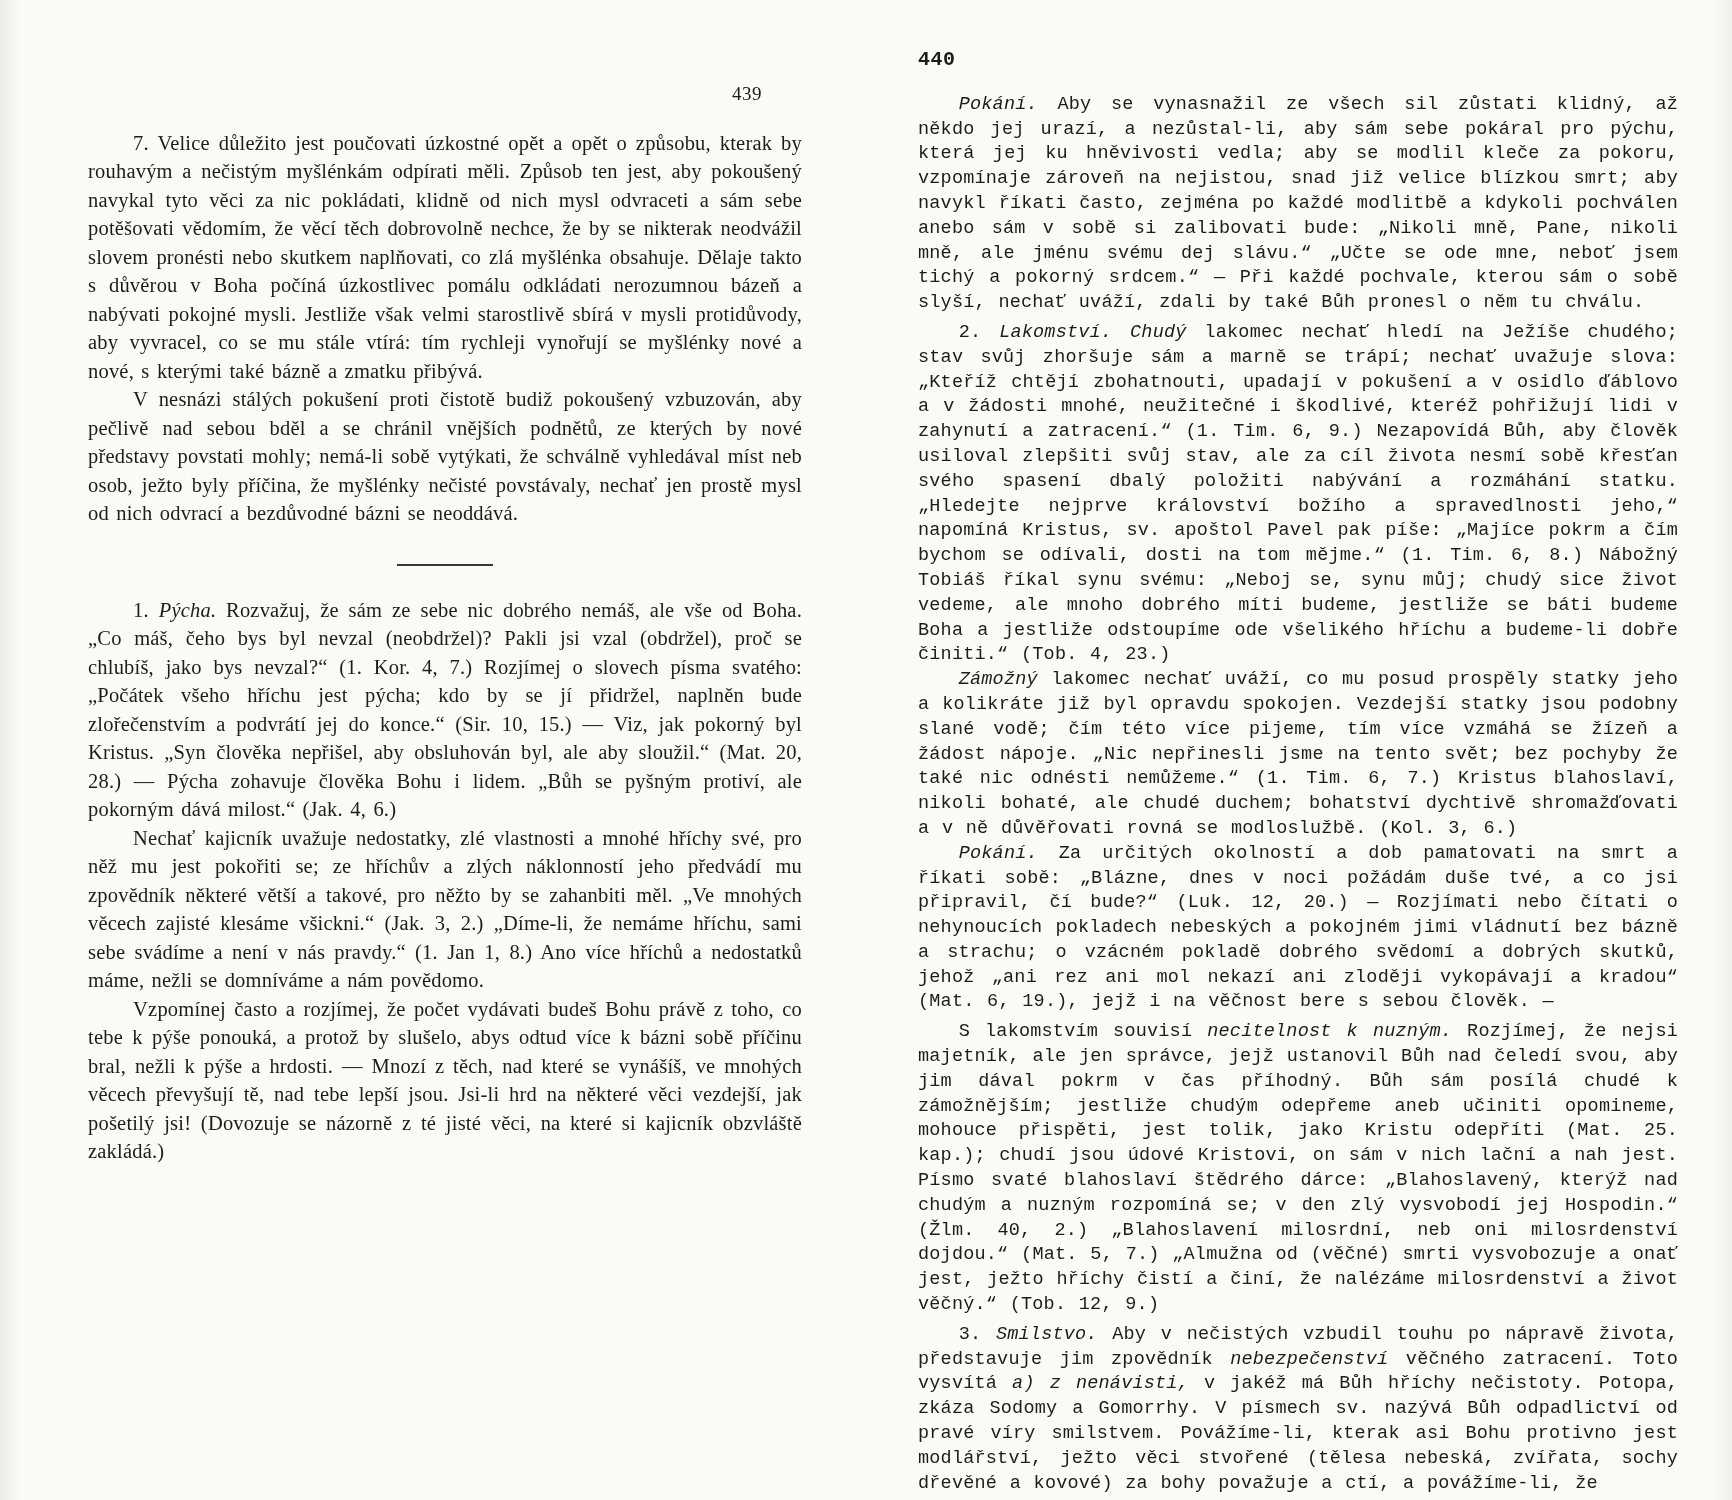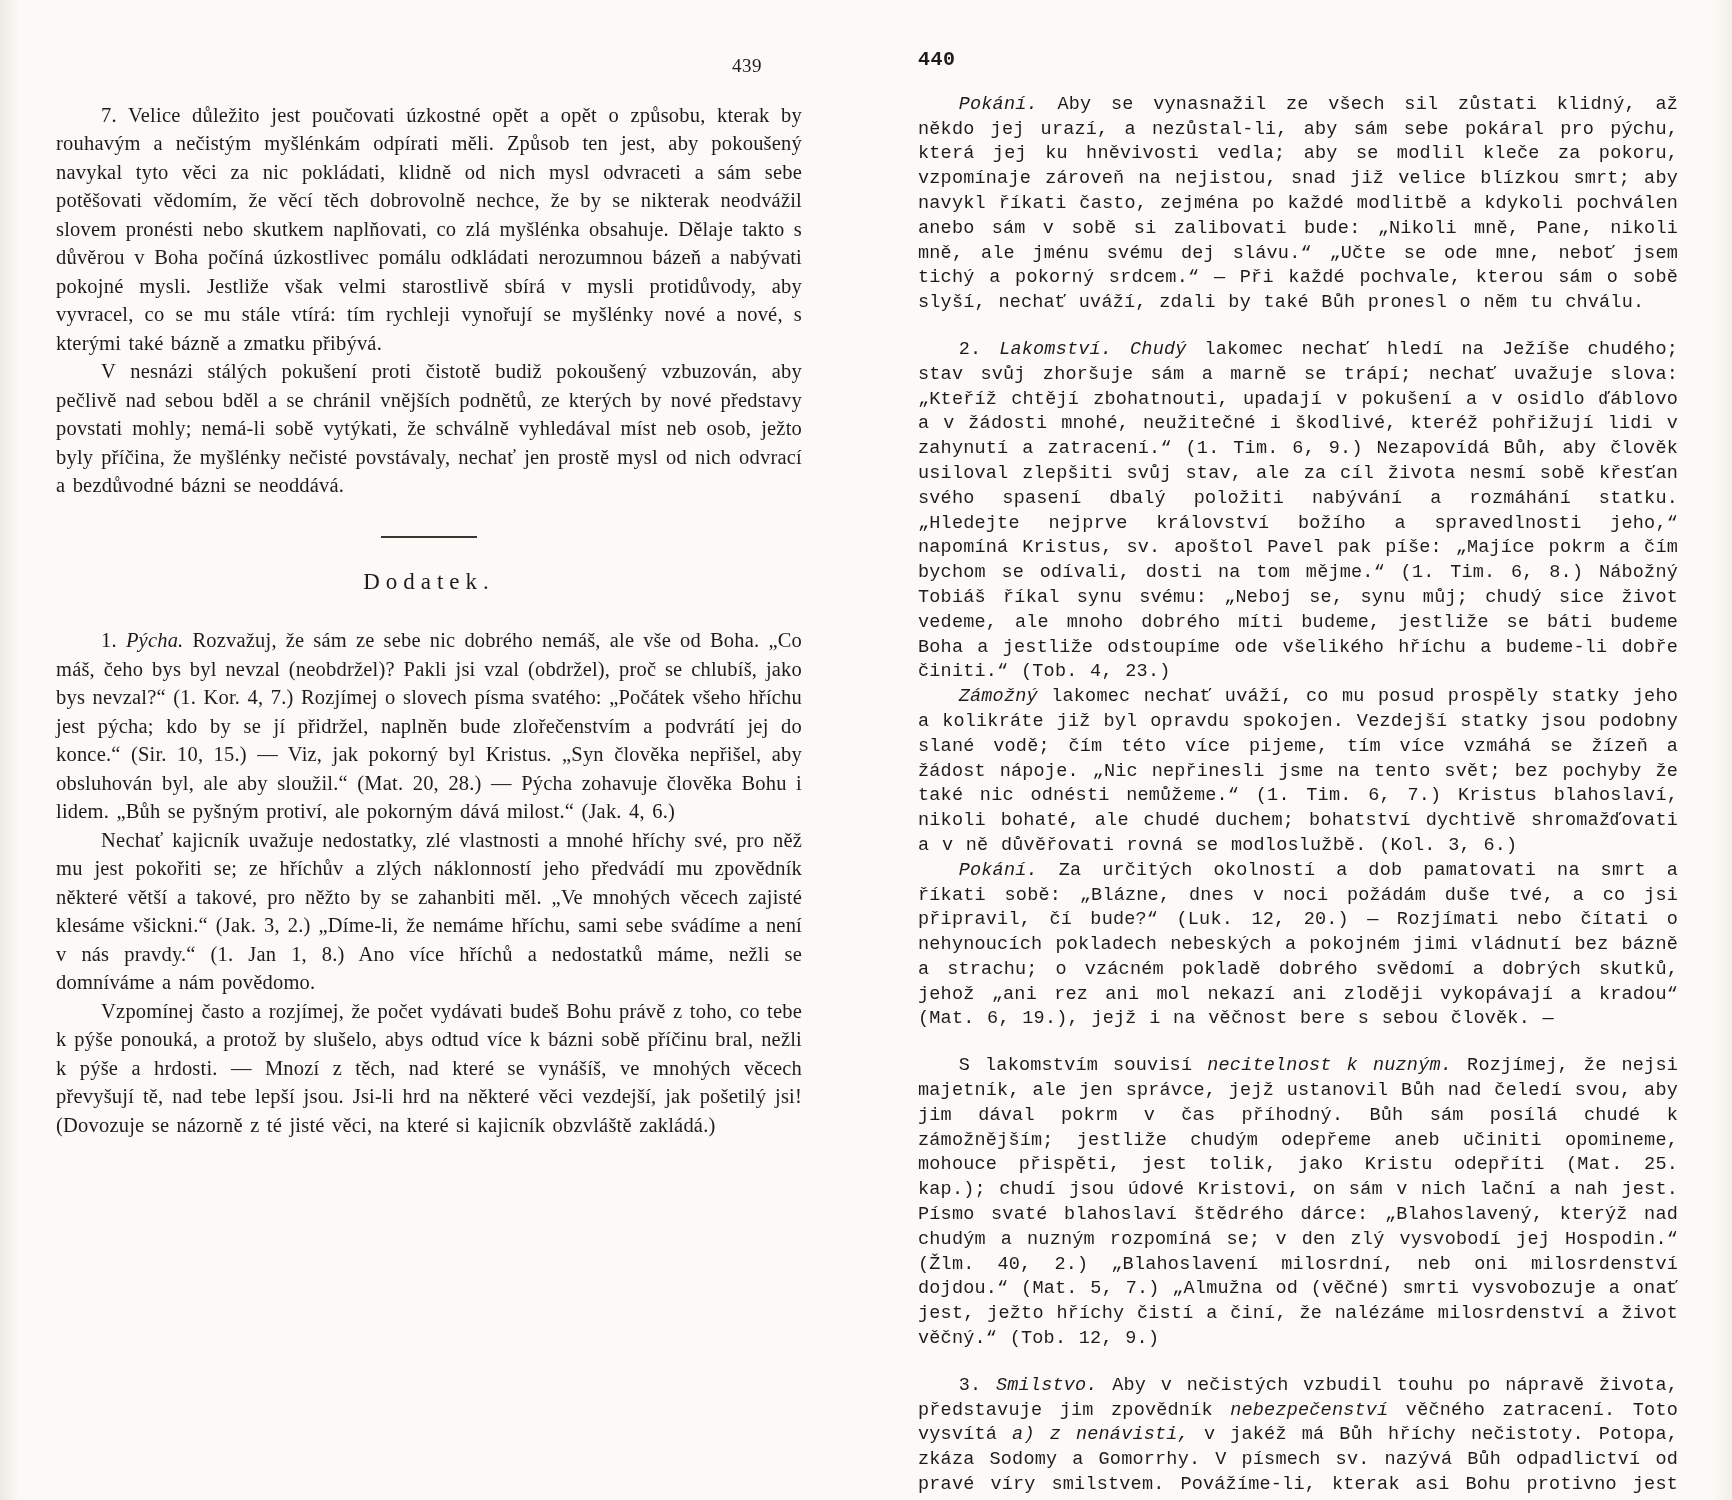--- a/index.html
+++ b/index.html
@@ -18,23 +18,24 @@
     color: #1e1c1a;
     background: linear-gradient(90deg, #eceae4 0px, #fbfaf6 20px, #fbfaf6 1712px, #f1efe9 1732px);
     font-family: "Liberation Serif", "DejaVu Serif", serif;
   }
   .page {
     box-sizing: border-box;
     overflow: hidden;
   }
   .page-left {
     width: 866px;
-    padding: 52px 64px 30px 56px;
+    padding: 52px 64px 30px 88px;
     font-size: 20.5px;
     line-height: 28.5px;
+    margin-top: 28px;
   }
   .page-right {
     width: 866px;
     padding: 48px 54px 30px 52px;
     font-size: 18.5px;
     line-height: 24.8px;
     font-family: Liberation Mono, monospace;
   }
   .page-number {
     font-size: 19px;
@@ -44,21 +45,21 @@
   .page-left .page-number { text-align: right; padding-right: 40px; }
   .page-right .page-number { text-align: left; font-weight: bold; font-size: 20px; }
   .para {
     text-align: justify;
     text-indent: 2.2em;
     margin: 0;
     word-spacing: 0.10em;
     letter-spacing: 0.2px;
   }
   .page-right .para { word-spacing: 0.07em; }
-  .gap-top { margin-top: 22px; }
+  .gap-top { margin-top: 5px; }
   .rule {
     width: 96px;
     height: 0;
     border-top: 2px solid #3a3733;
     margin: 36px auto 30px auto;
   }
   .h-spaced {
     text-align: center;
     text-indent: 0;
     letter-spacing: 6px;
@@ -81,21 +82,20 @@
 <body>
 
 <div class="spread">
 
   <section class="page page-left">
     <div class="page-number">439</div>
     <div class="page-body">
         <div class="para"><span>7. Velice důležito jest poučovati úzkostné opět a opět o způsobu, kterak by rouhavým a nečistým myšlénkám odpírati měli. Způsob ten jest, aby pokoušený navykal tyto věci za nic pokládati, klidně od nich mysl odvraceti a sám sebe potěšovati vědomím, že věcí těch dobrovolně nechce, že by se nikterak neodvážil slovem pronésti nebo skutkem naplňovati, co zlá myšlénka obsahuje. Dělaje takto s důvěrou v Boha počíná úzkostlivec pomálu odkládati nerozumnou bázeň a nabývati pokojné mysli. Jestliže však velmi starostlivě sbírá v mysli protidůvody, aby vyvracel, co se mu stále vtírá: tím rychleji vynořují se myšlénky nové a nové, s kterými také bázně a zmatku přibývá.</span></div>
         <div class="para"><span>V nesnázi stálých pokušení proti čistotě budiž pokoušený vzbuzován, aby pečlivě nad sebou bděl a se chránil vnějších podnětů, ze kterých by nové představy povstati mohly; nemá-li sobě vytýkati, že schválně vyhledával míst neb osob, ježto byly příčina, že myšlénky nečisté povstávaly, nechať jen prostě mysl od nich odvrací a bezdůvodné bázni se neoddává.</span></div>
         <div class="rule"></div>
-        <div class="h-spaced"><span>Dodatek.</span></div>
         <div class="para"><span>1. </span><span class="it">Pýcha.</span><span> Rozvažuj, že sám ze sebe nic dobrého nemáš, ale vše od Boha. „Co máš, čeho bys byl nevzal (neobdržel)? Pakli jsi vzal (obdržel), proč se chlubíš, jako bys nevzal?“ (1. Kor. 4, 7.) Rozjímej o slovech písma svatého: „Počátek všeho hříchu jest pýcha; kdo by se jí přidržel, naplněn bude zlořečenstvím a podvrátí jej do konce.“ (Sir. 10, 15.) — Viz, jak pokorný byl Kristus. „Syn člověka nepřišel, aby obsluhován byl, ale aby sloužil.“ (Mat. 20, 28.) — Pýcha zohavuje člověka Bohu i lidem. „Bůh se pyšným protiví, ale pokorným dává milost.“ (Jak. 4, 6.)</span></div>
         <div class="para"><span>Nechať kajicník uvažuje nedostatky, zlé vlastnosti a mnohé hříchy své, pro něž mu jest pokořiti se; ze hříchův a zlých náklonností jeho předvádí mu zpovědník některé větší a takové, pro něžto by se zahanbiti měl. „Ve mnohých věcech zajisté klesáme všickni.“ (Jak. 3, 2.) „Díme-li, že nemáme hříchu, sami sebe svádíme a není v nás pravdy.“ (1. Jan 1, 8.) Ano více hříchů a nedostatků máme, nežli se domníváme a nám povědomo.</span></div>
         <div class="para"><span>Vzpomínej často a rozjímej, že počet vydávati budeš Bohu právě z toho, co tebe k pýše ponouká, a protož by slušelo, abys odtud více k bázni sobě příčinu bral, nežli k pýše a hrdosti. — Mnozí z těch, nad které se vynášíš, ve mnohých věcech převyšují tě, nad tebe lepší jsou. Jsi-li hrd na některé věci vezdejší, jak pošetilý jsi! (Dovozuje se názorně z té jisté věci, na které si kajicník obzvláště zakládá.)</span></div>
       </div>
   </section>
 
   <section class="page page-right">
     <div class="page-number">440</div>
     <div class="page-body">
         <div class="para"><span class="it">Pokání.</span><span> Aby se vynasnažil ze všech sil zůstati klidný, až někdo jej urazí, a nezůstal-li, aby sám sebe pokáral pro pýchu, která jej ku hněvivosti vedla; aby se modlil kleče za pokoru, vzpomínaje zároveň na nejistou, snad již velice blízkou smrt; aby navykl říkati často, zejména po každé modlitbě a kdykoli pochválen anebo sám v sobě si zalibovati bude: „Nikoli mně, Pane, nikoli mně, ale jménu svému dej slávu.“ „Učte se ode mne, neboť jsem tichý a pokorný srdcem.“ — Při každé pochvale, kterou sám o sobě slyší, nechať uváží, zdali by také Bůh pronesl o něm tu chválu.</span></div>

